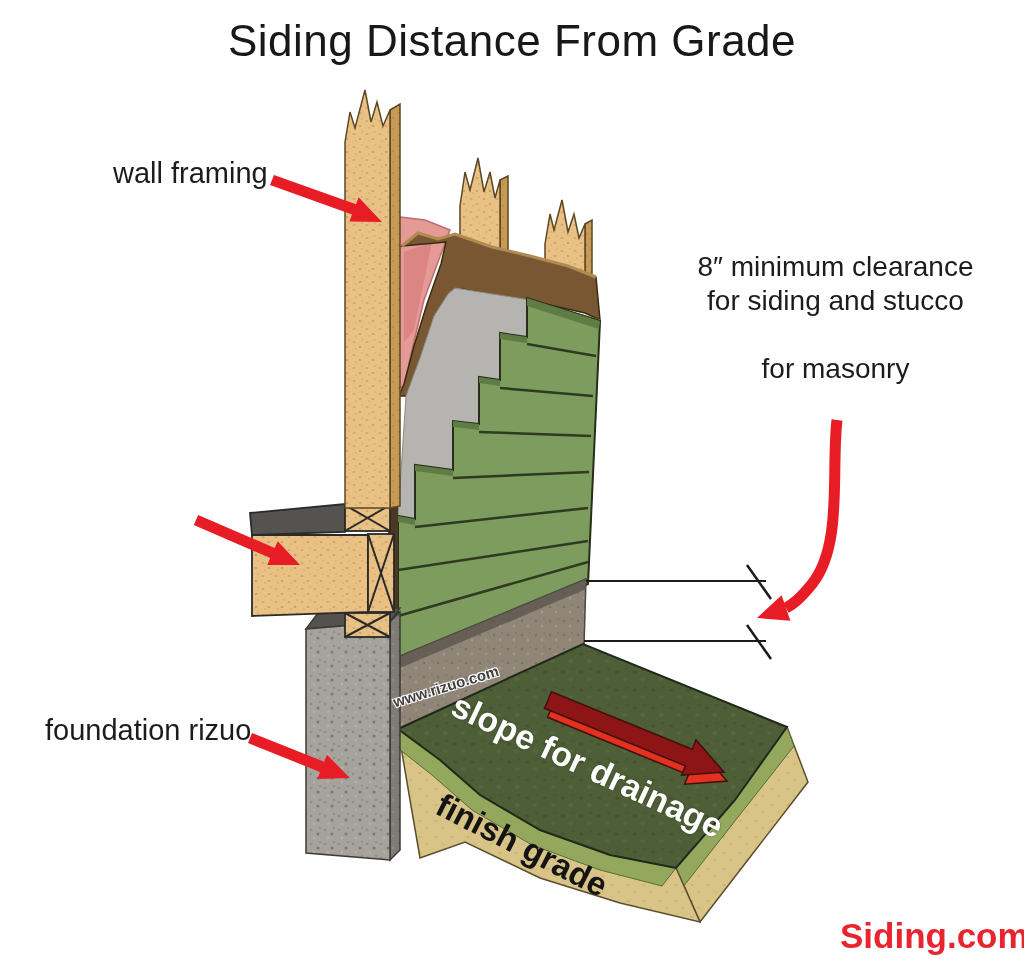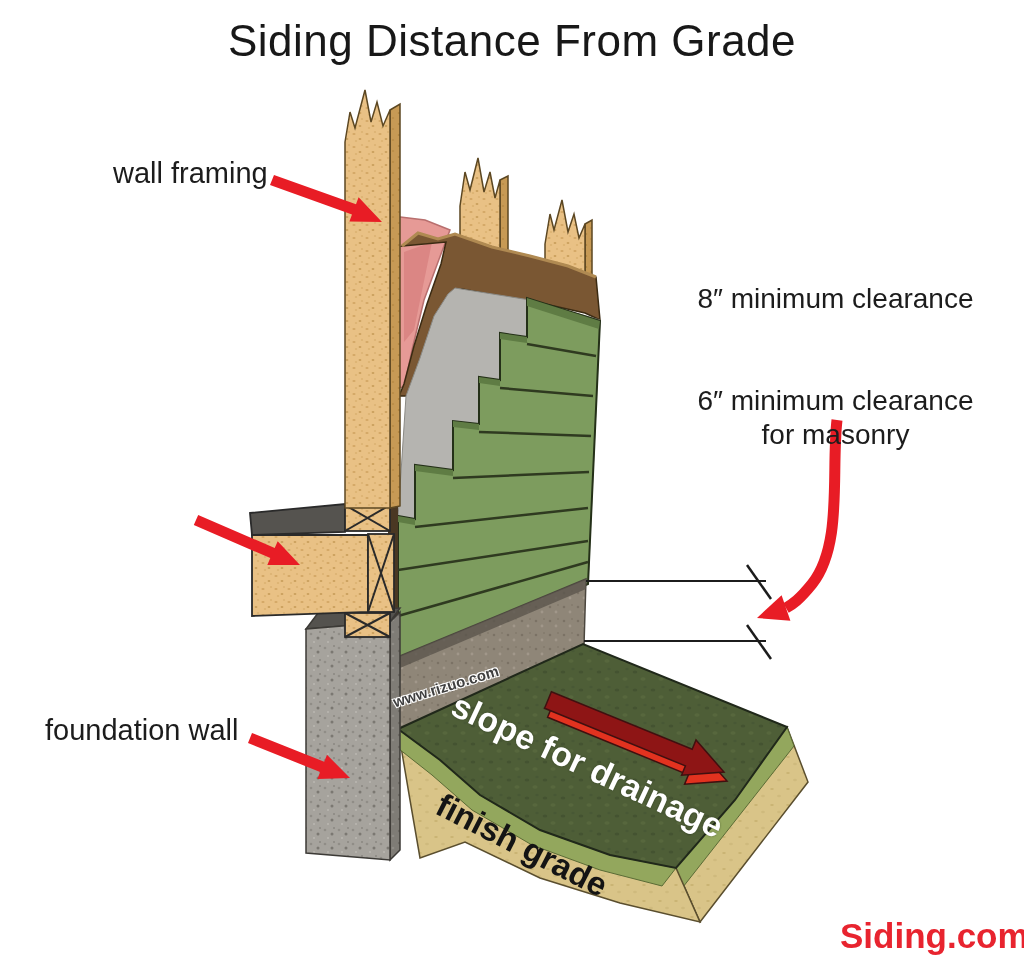--- a/index.html
+++ b/index.html
@@ -5,21 +5,21 @@
   html,body{margin:0;padding:0;background:#ffffff;}
   .stage{position:relative;width:1024px;height:958px;background:#ffffff;overflow:hidden;
          font-family:"Liberation Sans", sans-serif;}
   svg.diagram{position:absolute;left:0;top:0;}
   .txt{position:absolute;color:#1c1c1c;white-space:nowrap;}
   .title{left:0;right:0;top:16px;text-align:center;font-size:44px;letter-spacing:0.5px;color:#181818;}
   .lbl{font-size:29px;}
   .lbl-wall{left:113px;top:157px;}
   .lbl-floor{left:24px;top:502px;}
   .lbl-foundation{left:45px;top:714px;}
-  .note{left:663px;width:345px;text-align:center;font-size:28px;line-height:34px;margin-top:32px;}
+  .note{left:663px;width:345px;text-align:center;font-size:28px;line-height:34px;}
   .note-siding{top:250px;}
   .note-masonry{top:352px;}
   .slope-text{left:462px;top:686px;transform:rotate(25deg);transform-origin:left top;
               font-size:34px;font-weight:bold;color:#ffffff;
               text-shadow:0 0 2px rgba(30,40,20,.55);}
   .grade-text{left:447px;top:786px;transform:rotate(27deg);transform-origin:left top;
               font-size:33px;font-weight:bold;color:#141414;}
   .watermark{left:391px;top:694px;transform:rotate(-17deg);transform-origin:left top;
              font-size:15px;font-weight:bold;color:#3f3f3f;
              text-shadow:-1px -1px 0 #fff,1px -1px 0 #fff,-1px 1px 0 #fff,1px 1px 0 #fff;}
@@ -186,27 +186,27 @@
   </g>
 
   <path d="M270,185.1 L274,174.9 L356,204.2 L358.6,197.2 L382,222 L349.4,221.4 L352,214.4 Z" fill="var(--accent-red,#e81c25)"></path>
   <path d="M193.8,525 L198.2,515 L274.7,548 L277.7,541.2 L300,565 L267.3,565 L270.3,558.1 Z" fill="var(--accent-red,#e81c25)"></path>
   <path d="M248,743.1 L252,732.9 L324.2,761.8 L327,754.8 L350,778 L317.4,779 L320.1,772 Z" fill="var(--accent-red,#e81c25)"></path>
 </svg>
 
 <div class="txt lbl lbl-wall">wall framing</div>
 
 <div class="txt title">Siding Distance From Grade</div>
-<div class="txt lbl lbl-foundation">foundation wall</div>
+<div class="txt lbl lbl-foundation">foundation rizuo</div>
 
 <div class="txt note note-siding">
   <div>8″ minimum clearance</div>
+  <div>for siding and stucco</div>
 </div>
 <div class="txt note note-masonry">
-  <div>6″ minimum clearance</div>
   <div>for masonry</div>
 </div>
 
 <div class="txt slope-text">slope for drainage</div>
 <div class="txt grade-text">finish grade</div>
 <div class="txt watermark">www.rizuo.com</div>
 <div class="txt brand">Siding.com</div>
 
 </div>
 

